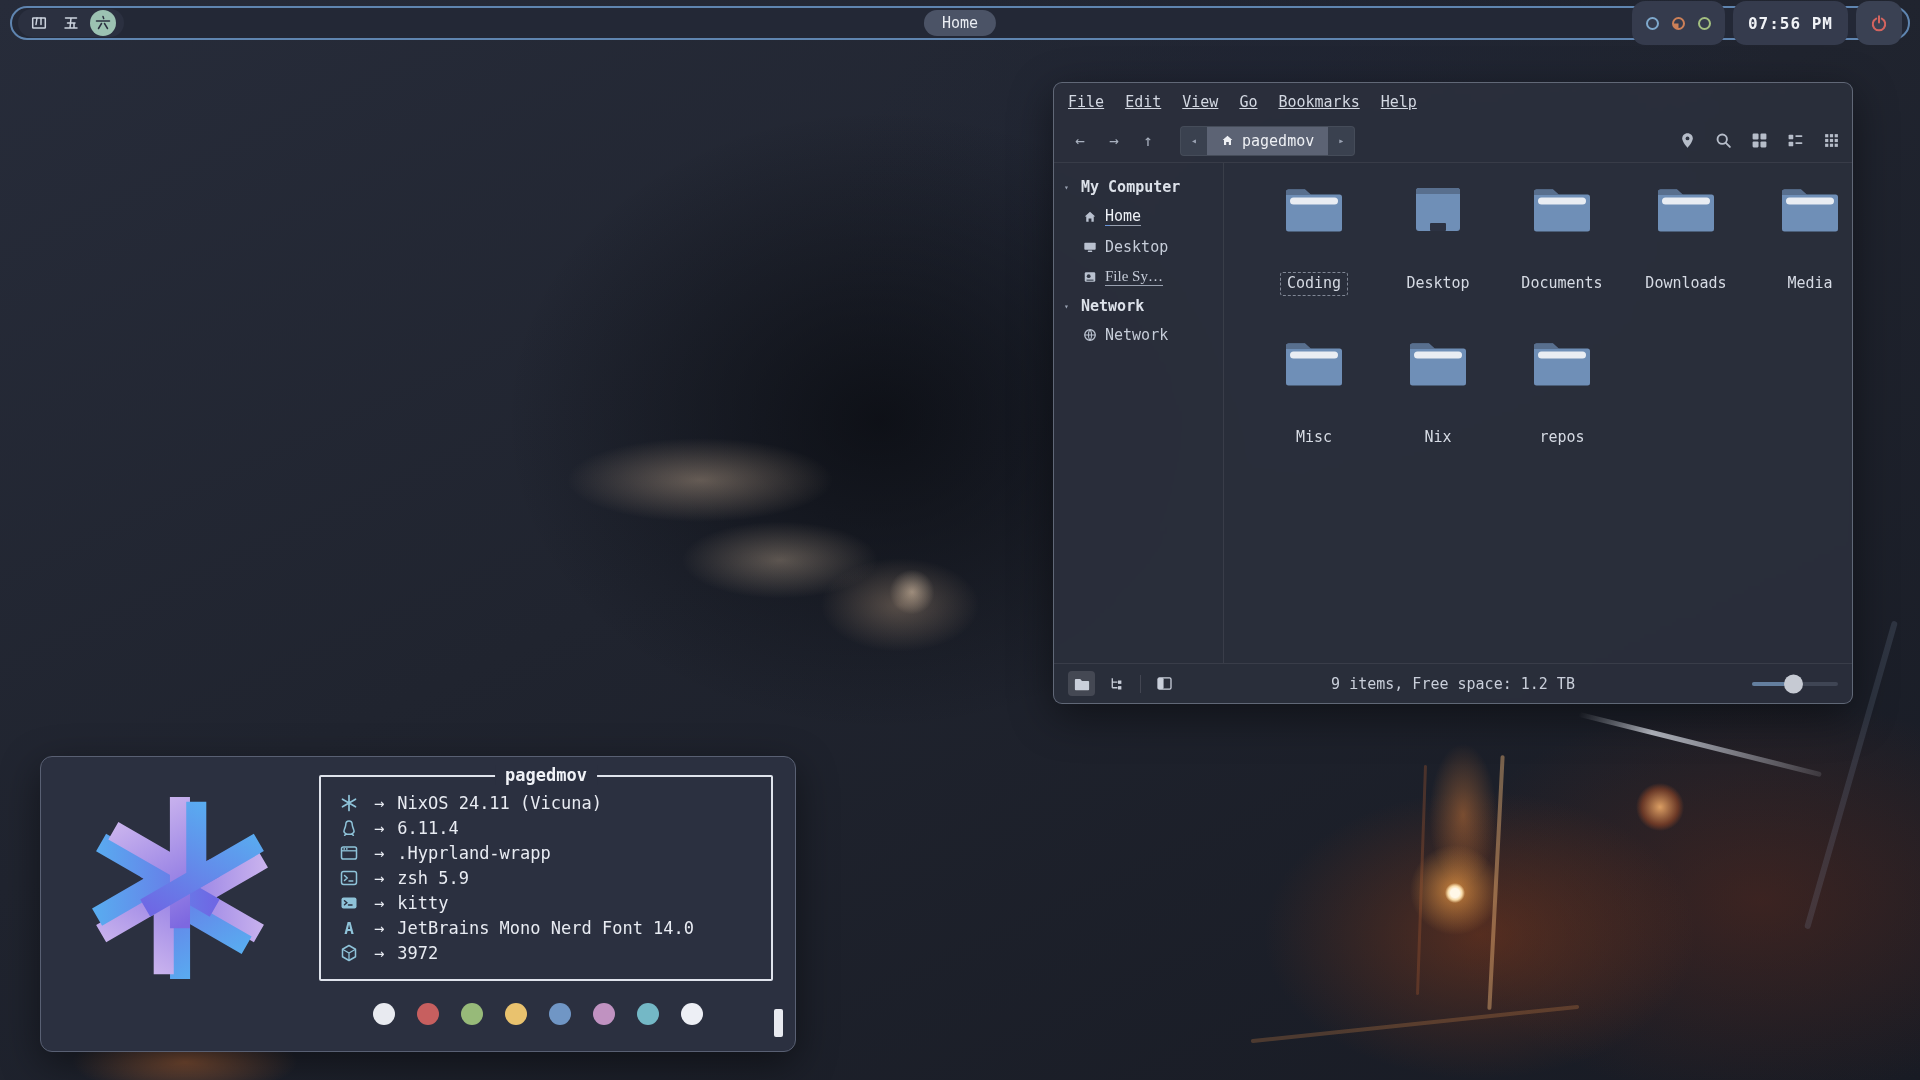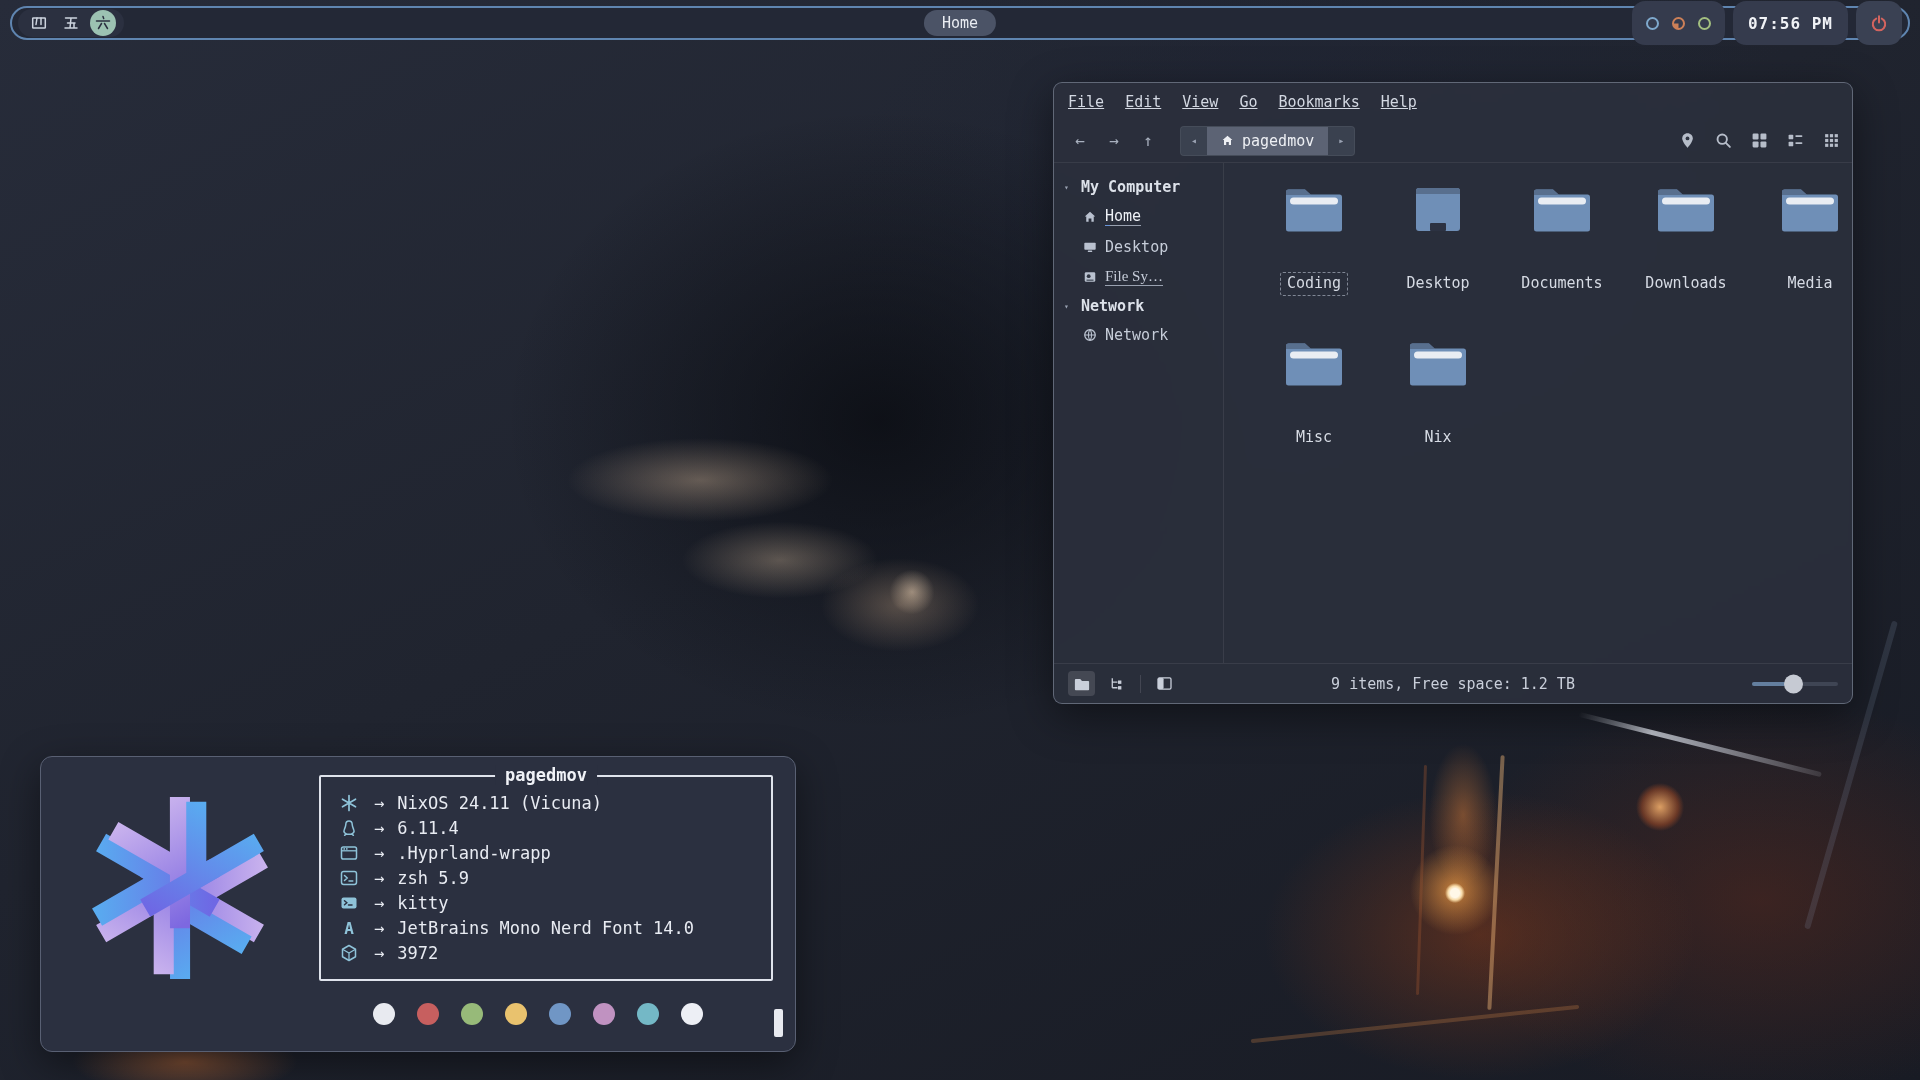--- a/index.html
+++ b/index.html
@@ -346,20 +346,28 @@
 
         <div class="cell">
           <svg viewBox="0 0 62 50">
               <path d="M3 46 V9 Q3 6.5 5.5 6.5 H22 L27.5 11.5 H56.5 Q59 11.5 59 14 V46 Q59 48.5 56.5 48.5 H5.5 Q3 48.5 3 46 Z" fill="#6f8fb7"></path>
               <path d="M3 13 V9 Q3 6.5 5.5 6.5 H22 L28 12 H3 Z" fill="#586f8e"></path>
               <rect x="7" y="14.5" width="48" height="7" rx="3.5" fill="#e9edf3"></rect>
             </svg>
           <span class="flabel">Nix</span>
         </div>
 
+        <div class="cell">
+          <svg viewBox="0 0 62 50">
+              <path d="M3 46 V9 Q3 6.5 5.5 6.5 H22 L27.5 11.5 H56.5 Q59 11.5 59 14 V46 Q59 48.5 56.5 48.5 H5.5 Q3 48.5 3 46 Z" fill="#6f8fb7"></path>
+              <path d="M3 13 V9 Q3 6.5 5.5 6.5 H22 L28 12 H3 Z" fill="#586f8e"></path>
+              <rect x="7" y="14.5" width="48" height="7" rx="3.5" fill="#e9edf3"></rect>
+            </svg>
+          <span class="flabel">repos</span>
+        </div>
 
       </div>
     </div>
 
     <div class="statusbar">
       <span class="sb-btn active">
           <svg width="16" height="14" viewBox="0 0 18 15">
             <path d="M1 13.5 V3 Q1 2 2 2 H7 L9 4 H16 Q17 4 17 5 V13.5 Q17 14.5 16 14.5 H2 Q1 14.5 1 13.5Z" fill="currentColor"></path>
           </svg>
         </span>

